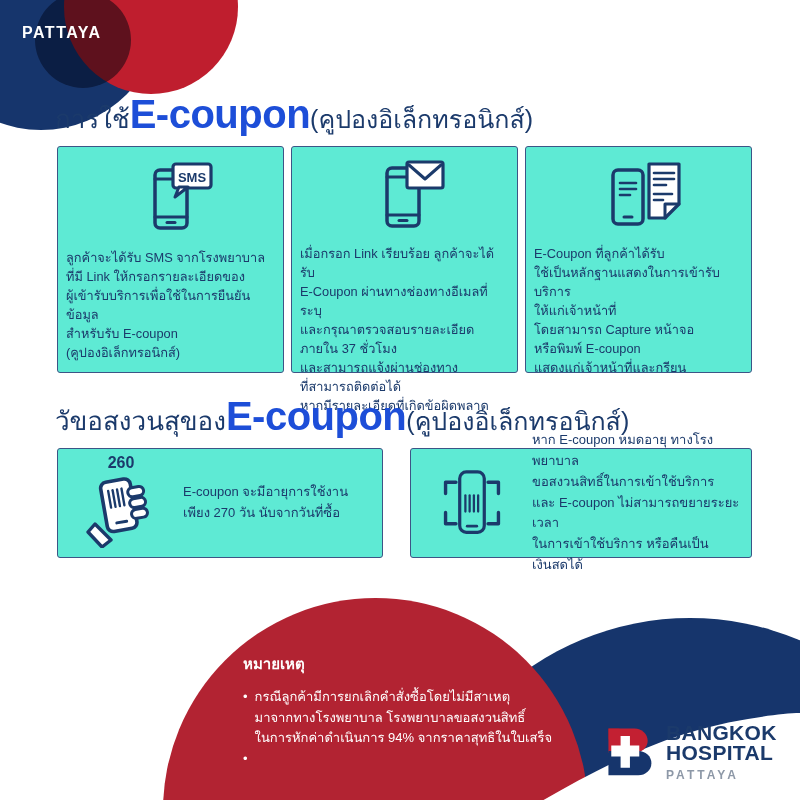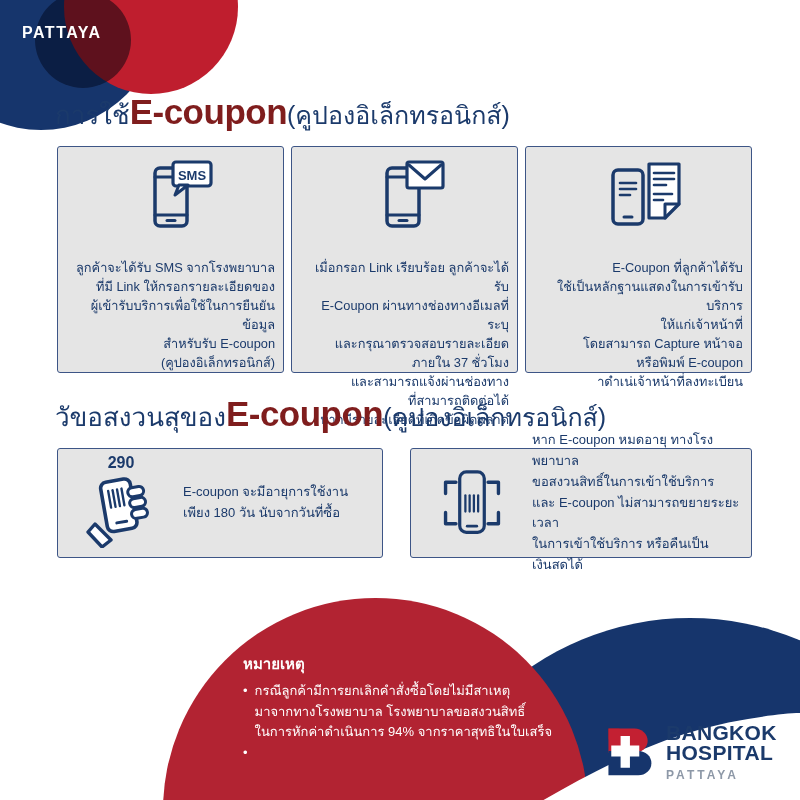--- a/index.html
+++ b/index.html
@@ -14,51 +14,51 @@
 
   
   .c-navy-top{left:-80px;top:-112px;width:242px;height:242px;background:#16356c;}
   .c-red-top{left:64px;top:-80px;width:174px;height:174px;background:#bf1e2e;}
   .c-grey-top{left:35px;top:-8px;width:96px;height:96px;background:#7d8da0;mix-blend-mode:multiply;}
   .corner-label{left:22px;top:24px;color:#ffffff;font-weight:bold;font-size:16px;letter-spacing:1.5px;}
 
   
   .heading{left:55px;display:flex;align-items:baseline;gap:0;white-space:nowrap;}
   .heading .h-thai{font-size:26px;color:#1b3a6b;font-weight:500;}
-  .heading .h-main{font-size:35px;font-weight:800;color:#7f1d1d;letter-spacing:-0.5px;}
+  .heading .h-main{font-size:40px;font-weight:800;color:#1d4ed8;letter-spacing:-0.5px;}
   .heading .h-suffix{font-size:25px;color:#1b3a6b;}
   #heading1{top:92px;}
   #heading2{top:394px;}
 
   
   .card{
-    position:absolute;background:#e5e5e5;border:1px solid #3d5586;border-radius:3px;
+    position:absolute;background:#5eead4;border:1px solid #3d5586;border-radius:3px;
     box-sizing:border-box;
   }
   .card-v{display:flex;flex-direction:column;align-items:center;padding:13px 8px 0 8px;}
   .row1{top:146px;height:227px;width:227px;}
   #card1{left:57px;} #card2{left:291px;} #card3{left:525px;}
   .icon-zone{height:76px;display:flex;align-items:center;justify-content:center;}
   .card-text{
-    white-space:pre-line;text-align:right;font-size:12.8px;line-height:1.48;
-    color:#1b3a6b;margin-top:27px;
+    white-space:pre-line;text-align:left;font-size:12.8px;line-height:1.48;
+    color:#1b3a6b;margin-top:13px;
   }
   .row2{top:448px;height:110px;display:flex;align-items:center;gap:26px;padding:0 10px 0 27px;}
   #card4{left:57px;width:326px;}
   #card5{left:410px;width:342px;}
   .card-text-left{white-space:pre-line;text-align:left;font-size:13px;line-height:1.6;color:#1b3a6b;}
   .badge-180{font-size:16px;font-weight:bold;color:#1b3a6b;text-align:center;margin-bottom:2px;}
   .icon-col{display:flex;flex-direction:column;align-items:center;flex:0 0 auto;}
 
   
   .c-navy-bottom{left:408px;top:618px;width:564px;height:564px;background:#16356c;}
   .c-red-notes{left:163px;top:598px;width:425px;height:425px;background:#b22332;}
   .white-carve{left:400px;top:700px;width:400px;height:100px;}
   .notes-content{left:243px;top:652px;width:310px;color:#ffffff;}
-  .notes-heading{font-weight:bold;font-size:15px;margin-bottom:5px;}
+  .notes-heading{font-weight:bold;font-size:15px;margin-bottom:11px;}
   .note-item{display:flex;gap:7px;font-size:13px;line-height:1.58;}
   .note-bullet{flex:0 0 auto;}
   .note-text{white-space:pre-line;}
 
   
   .logo{left:601px;top:723px;display:flex;align-items:flex-start;gap:9px;}
   .logo-text{display:flex;flex-direction:column;}
   .logo-line{font-size:21px;font-weight:800;color:#1b3a6b;line-height:0.96;letter-spacing:0.3px;}
   .logo-loc{font-size:12px;font-weight:bold;color:#8d98a7;letter-spacing:3px;margin-top:5px;}
 
@@ -134,51 +134,51 @@
       <line class="stroke" x1="57" y1="25" x2="69" y2="25" stroke-width="2.6"></line>
       <line class="stroke" x1="57" y1="34" x2="75" y2="34" stroke-width="2.6"></line>
       <line class="stroke" x1="57" y1="40" x2="66" y2="40" stroke-width="2.6"></line>
     </svg>
   </div>
   <div class="card-text">E-Coupon ที่ลูกค้าได้รับ
 ใช้เป็นหลักฐานแสดงในการเข้ารับบริการ
 ให้แก่เจ้าหน้าที่
 โดยสามารถ Capture หน้าจอ
 หรือพิมพ์ E-coupon
-าดำเน่เจ้าหน้าที่ลงทะเบียน</div>
+แสดงแก่เจ้าหน้าที่และกรียน</div>
 </div>
 
 <div class="abs heading" id="heading2">
   <span class="h-thai">วัขอสงวนสุของ</span>
   <span class="h-main">E-coupon</span>
   <span class="h-suffix">(คูปองอิเล็กทรอนิกส์)</span>
 </div>
 
 <div class="card row2" id="card4">
   <div class="icon-col">
-    <div class="badge-180">290</div>
+    <div class="badge-180">260</div>
     <div>
       <svg width="72" height="74" viewBox="0 0 72 74">
         <g transform="rotate(-10 36 38)">
           <rect class="fillw" x="20" y="6" width="30" height="50" rx="6" stroke-width="3.6"></rect>
           <line class="stroke" x1="27" y1="15" x2="27" y2="32" stroke-width="2.4"></line>
           <line class="stroke" x1="31.5" y1="15" x2="31.5" y2="32" stroke-width="2.4"></line>
           <line class="stroke" x1="36" y1="15" x2="36" y2="32" stroke-width="2.4"></line>
           <line class="stroke" x1="40.5" y1="15" x2="40.5" y2="32" stroke-width="2.4"></line>
           <line class="stroke" x1="30" y1="48" x2="40" y2="48" stroke-width="3"></line>
           <rect class="fillw" x="46" y="16" width="16" height="9" rx="4.5" stroke-width="3"></rect>
           <rect class="fillw" x="46" y="27" width="16" height="9" rx="4.5" stroke-width="3"></rect>
           <rect class="fillw" x="46" y="38" width="16" height="9" rx="4.5" stroke-width="3"></rect>
         </g>
         <path class="fillw" d="M10,50 L26,66 L17,73 L3,58 Z" stroke-width="3.4"></path>
       </svg>
     </div>
   </div>
   <div class="card-text-left">E-coupon จะมีอายุการใช้งาน
-เพียง 180 วัน นับจากวันที่ซื้อ</div>
+เพียง 270 วัน นับจากวันที่ซื้อ</div>
 </div>
 
 <div class="card row2" id="card5">
   <div class="icon-col">
     <svg width="68" height="70" viewBox="0 0 72 74">
       <rect class="stroke" x="23" y="4" width="26" height="64" rx="7" stroke-width="3.4"></rect>
       <polyline class="stroke" points="19,15 8,15 8,27" stroke-width="3.6"></polyline>
       <polyline class="stroke" points="53,15 64,15 64,27" stroke-width="3.6"></polyline>
       <polyline class="stroke" points="19,59 8,59 8,47" stroke-width="3.6"></polyline>
       <polyline class="stroke" points="53,59 64,59 64,47" stroke-width="3.6"></polyline>

